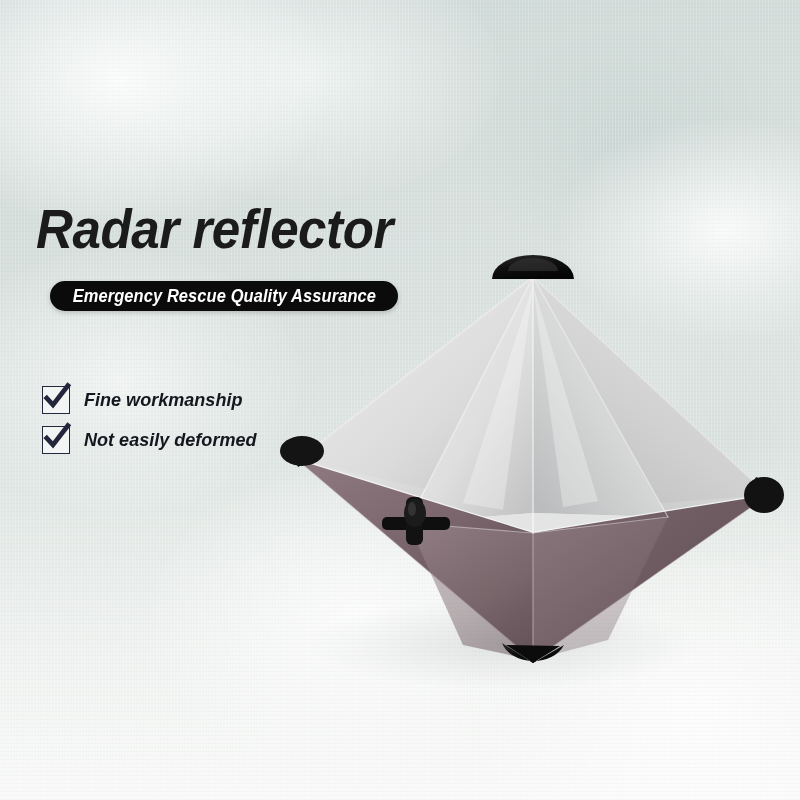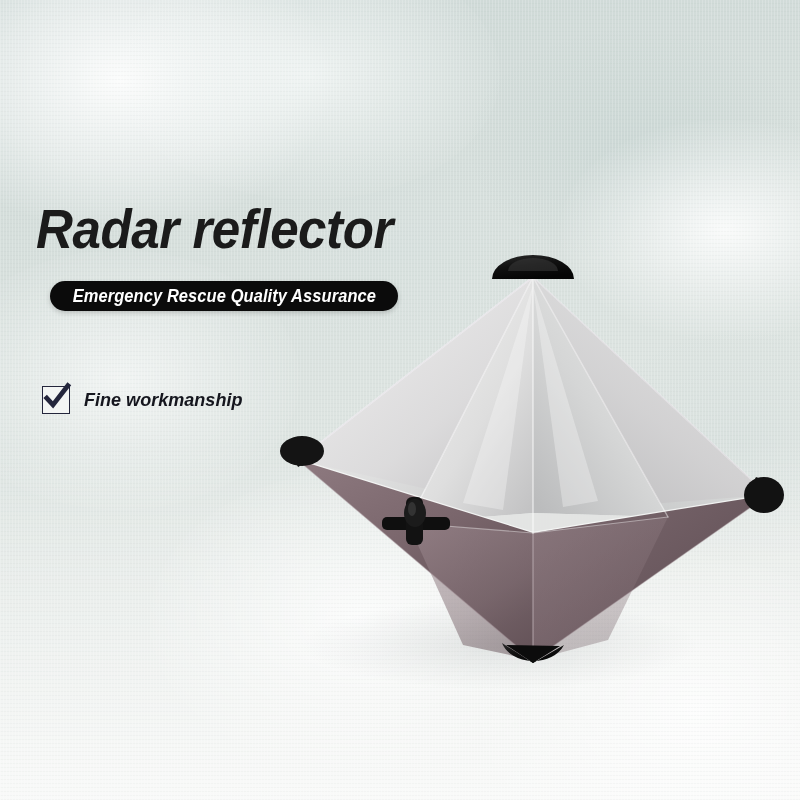--- a/index.html
+++ b/index.html
@@ -306,16 +306,24 @@
     <div class="feature f-sm">
       <span class="chk">
         <svg viewBox="0 0 32 32" xmlns="http://www.w3.org/2000/svg">
           <path d="M6 16 L12.5 23 L28 3" fill="none" stroke="#24263c" stroke-width="5" stroke-linecap="square" stroke-linejoin="miter"></path>
         </svg>
       </span>
       <span class="feature-label">Fine workmanship</span>
     </div>
 
 
+    <div class="feature f-sm">
+      <span class="chk">
+        <svg viewBox="0 0 32 32" xmlns="http://www.w3.org/2000/svg">
+          <path d="M6 16 L12.5 23 L28 3" fill="none" stroke="#24263c" stroke-width="5" stroke-linecap="square" stroke-linejoin="miter"></path>
+        </svg>
+      </span>
+      <span class="feature-label">Not easily deformed</span>
+    </div>
 
   </div>
 
 </div>
 
 </body></html>

